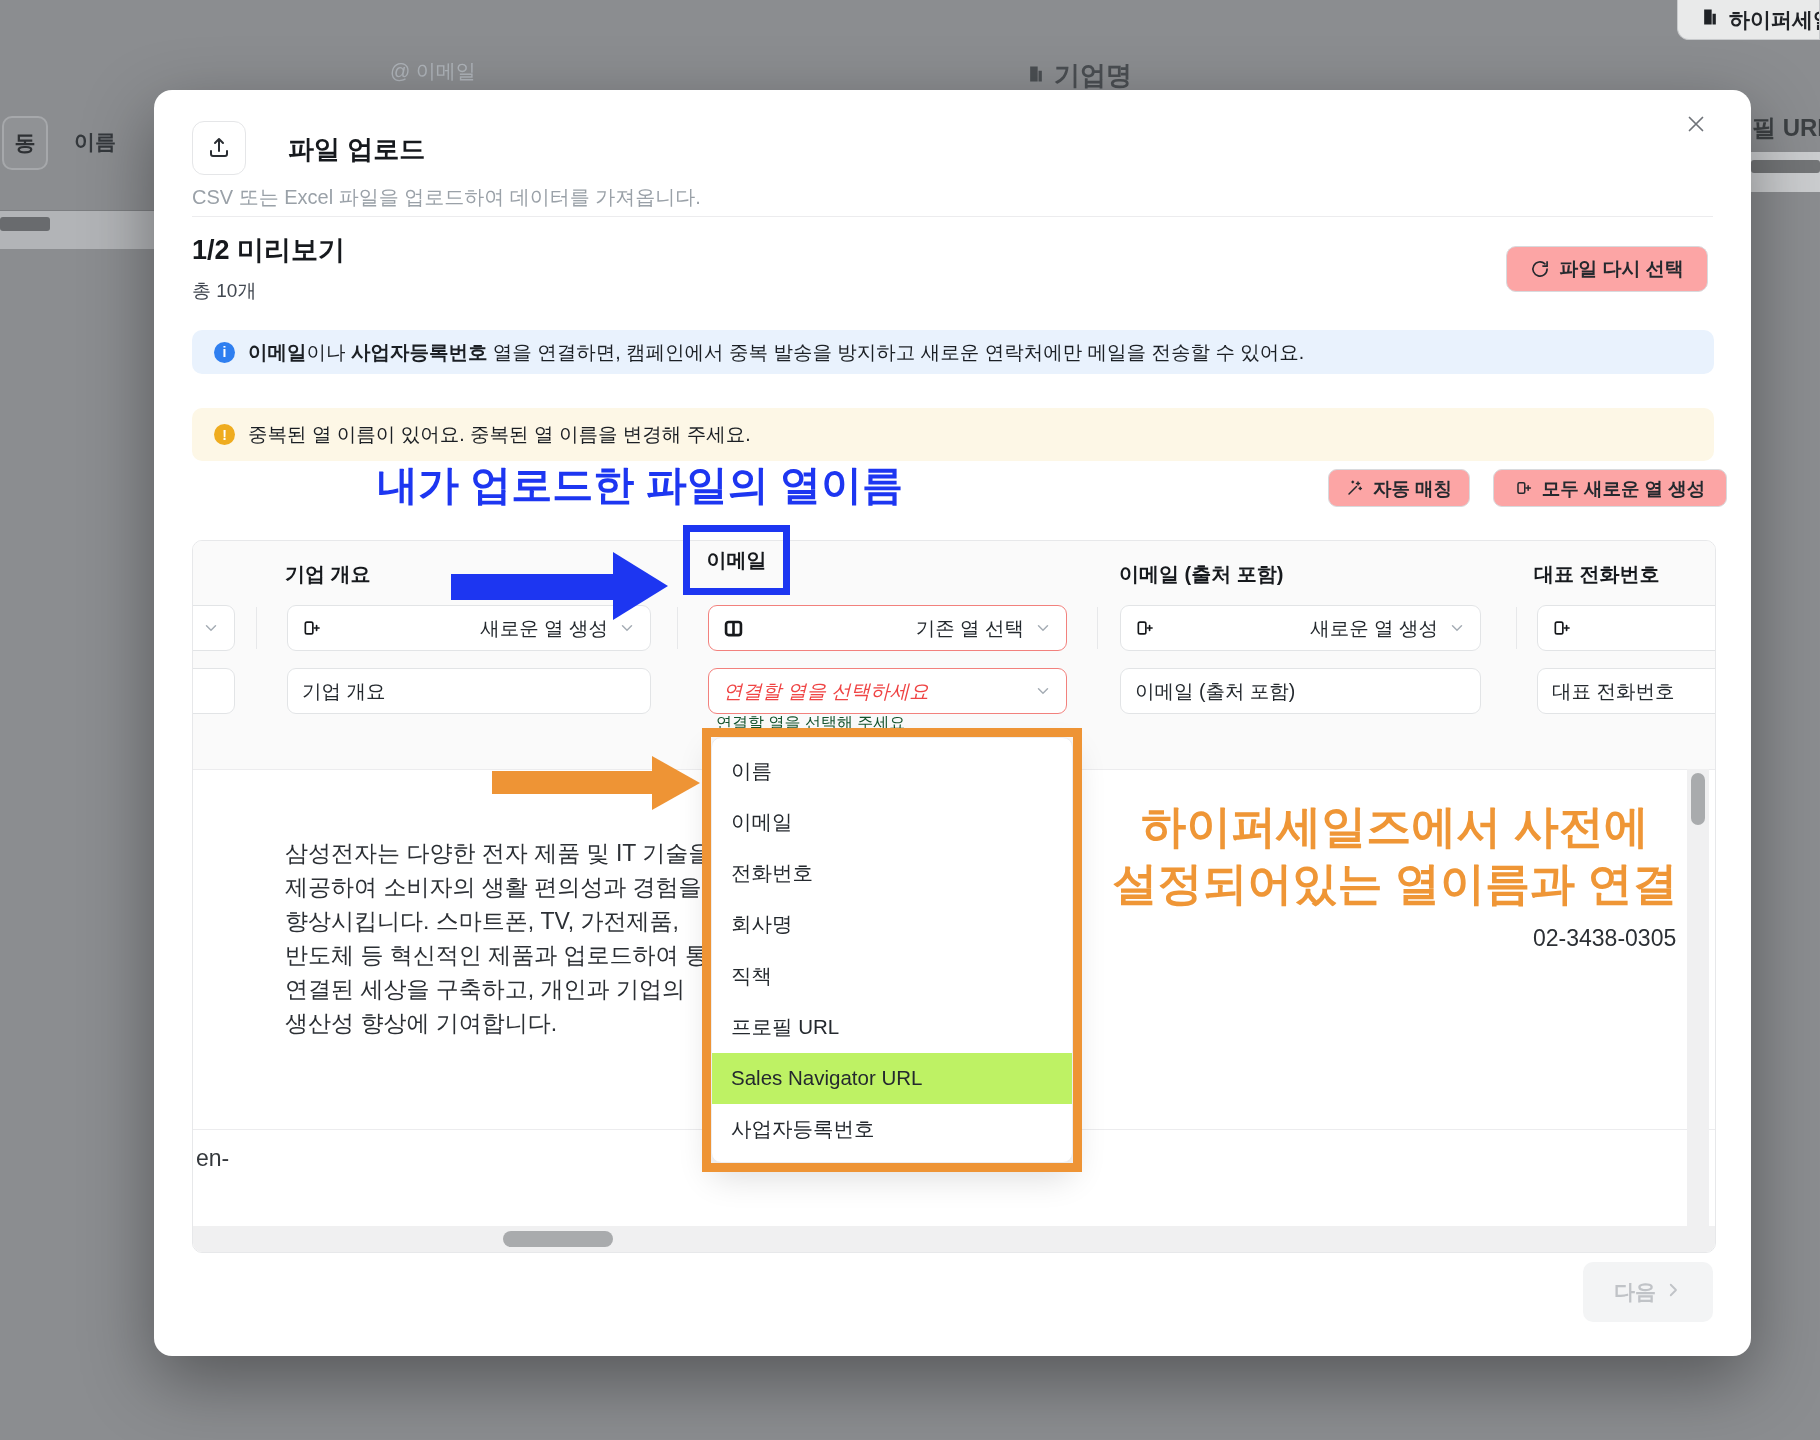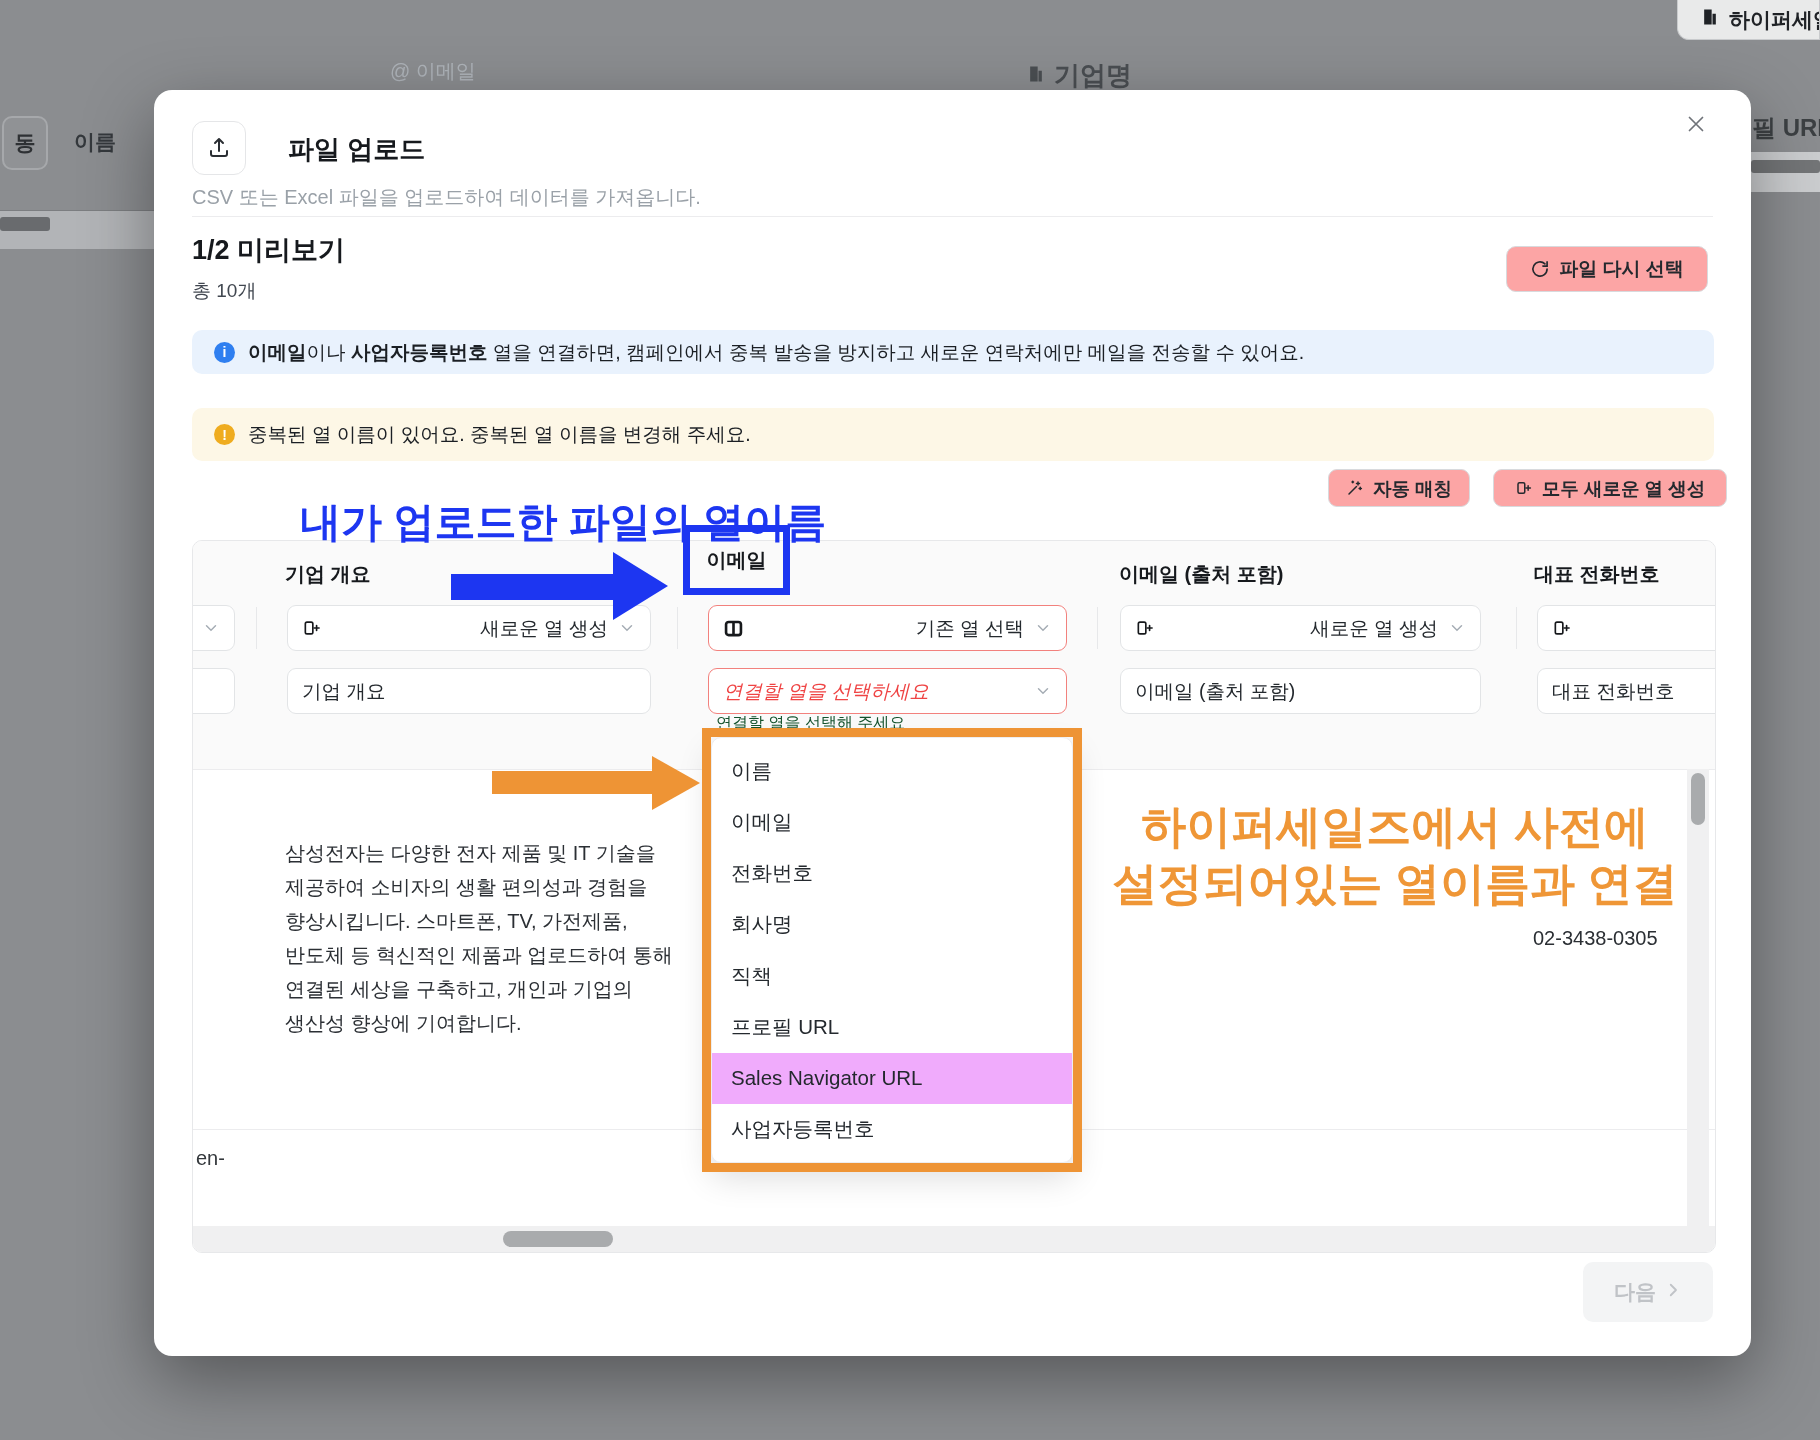--- a/index.html
+++ b/index.html
@@ -59,35 +59,35 @@
         display:flex;align-items:center;padding:0 14px;gap:10px;font-size:19.5px;color:#24292e;}
   .ctrl.red{border:1px solid #f2817d;}
   .ctrl .grow{flex:1;}
   .chev{color:#a6adb5;flex:none;display:flex;}
   .mapinput{height:46px;background:#fff;border:1px solid #e2e4e6;border-radius:9px;box-sizing:border-box;
             padding:0 14px;font-size:19.5px;color:#24292e;font-family:inherit;outline:none;}
   .ph{color:#ef4444;font-style:italic;}
   .err{font-size:16px;color:#14532d;white-space:nowrap;}
 
   
-  .cell-text{font-size:20px;line-height:34px;color:#2b2f34;white-space:nowrap;}
+  .cell-text{font-size:23px;line-height:34px;color:#2b2f34;white-space:nowrap;}
   .rowdiv{left:0;top:588px;width:1522px;height:1px;background:#ececee;}
   .vtrack{left:1494px;top:228px;width:22px;height:457px;background:#f0f0f1;}
   .vthumb{left:1498px;top:232px;width:14px;height:52px;background:#a9abad;border-radius:7px;}
   .htrack{left:0;top:685px;width:1522px;height:26px;background:#f0f0f1;}
   .hthumb{left:310px;top:690px;width:110px;height:16px;background:#a9abad;border-radius:8px;}
 
   
   .ddlist{left:711px;top:737px;width:362px;height:426px;background:#fff;border:1px solid #ededef;border-radius:10px;
           box-shadow:0 14px 34px rgba(0,0,0,.14);box-sizing:border-box;padding:7px 0;display:flex;flex-direction:column;}
   .dditem{height:51.5px;display:flex;align-items:center;padding-left:19px;font-size:20.5px;color:#24292e;cursor:pointer;}
-  .dditem.hl{background:#f0abfc;}
-
-  
-  .blue-label{left:300px;top:458px;width:680px;text-align:left;font-size:41px;font-weight:bold;color:#1d36f1;white-space:nowrap;margin-top:37px;}
+  .dditem.hl{background:#bef264;}
+
+  
+  .blue-label{left:300px;top:458px;width:680px;text-align:center;font-size:41px;font-weight:bold;color:#1d36f1;white-space:nowrap;}
   .blue-shaft{left:451px;top:574px;width:162px;height:26px;background:#1d36f1;}
   .blue-head{left:613px;top:552px;width:0;height:0;border-top:34px solid transparent;border-bottom:34px solid transparent;border-left:55px solid #1d36f1;}
   .blue-box{left:683px;top:525px;width:107px;height:70px;border:7px solid #1d36f1;box-sizing:border-box;
             display:flex;align-items:center;justify-content:center;font-size:20px;font-weight:bold;color:#16191d;background:transparent;}
   .or-shaft{left:492px;top:771px;width:160px;height:23px;background:#ee9435;}
   .or-head{left:652px;top:756px;width:0;height:0;border-top:27px solid transparent;border-bottom:27px solid transparent;border-left:48px solid #ee9435;}
   .or-frame{left:702px;top:728px;width:380px;height:444px;border:9px solid #ee9435;box-sizing:border-box;}
   .or-label{left:1105px;top:798px;width:580px;text-align:center;font-size:45px;font-weight:bold;color:#ef9636;line-height:57px;white-space:nowrap;}
 </style>
 </head>

